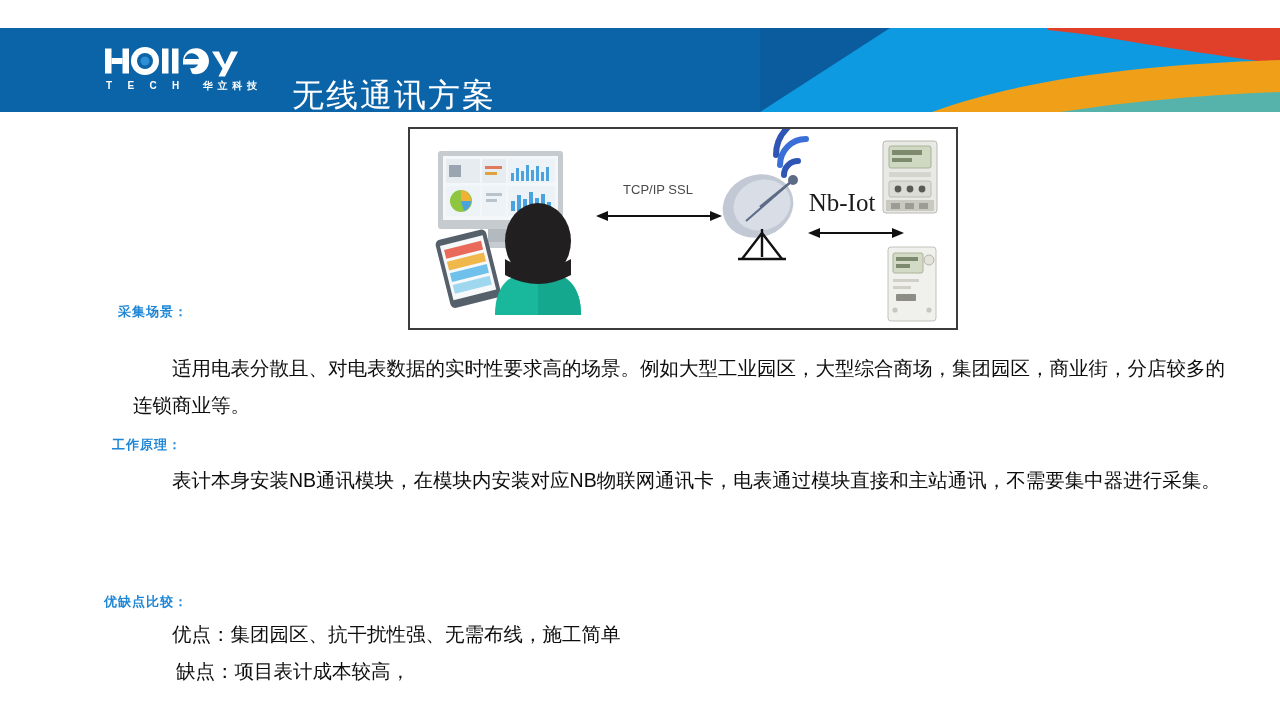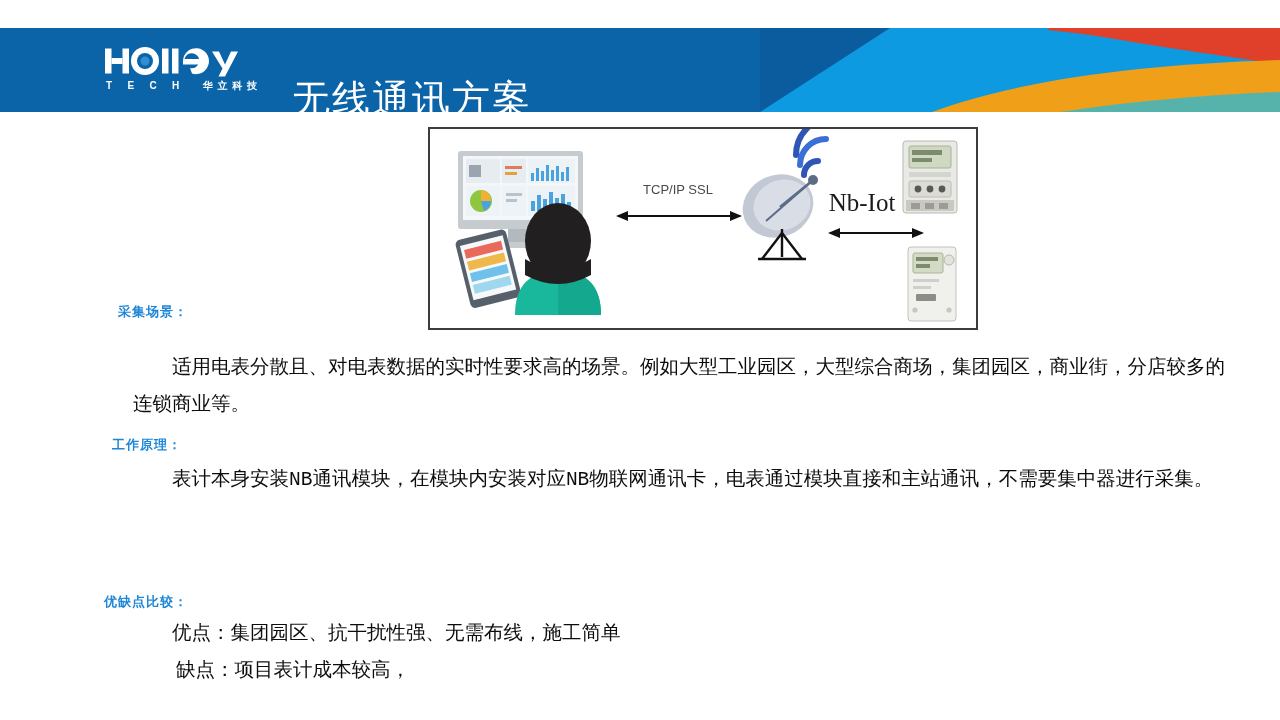--- a/index.html
+++ b/index.html
@@ -66,31 +66,31 @@
     font-size: 10px;
     font-weight: bold;
     letter-spacing: 2px;
     margin-left: 8px;
   }
   #slide-title {
     position: absolute;
     left: 292px;
     top: 46px;
     color: #ffffff;
-    font-size: 38px;
+    font-size: 32px;
     font-weight: 500;
     letter-spacing: 2px;
     white-space: nowrap;
     font-family: "DejaVu Sans", "Liberation Sans", sans-serif;
   }
 
   
   #diagram {
     position: absolute;
-    left: 428px;
+    left: 408px;
     top: 127px;
     width: 550px;
     height: 203px;
     border: 2px solid #3c3c3c;
     background: #ffffff;
     box-sizing: border-box;
   }
   #diagram-svg {
     display: block;
     width: 546px;
@@ -113,21 +113,21 @@
     font-weight: bold;
     letter-spacing: 1px;
     white-space: nowrap;
     font-family: "DejaVu Sans", "Liberation Sans", sans-serif;
   }
   .body-text {
     position: absolute;
     color: #0d0d0d;
     font-size: 19.5px;
     line-height: 37px;
-    font-family: Liberation Mono, monospace;
+    font-family: Liberation Sans, sans-serif;
     white-space: nowrap;
   }
   #scene-heading { left: 118px; top: 303px; }
   #scene-para    { left: 133px; top: 350px; width: 1100px; white-space: normal; }
   #principle-heading { left: 112px; top: 436px; }
   #principle-para    { left: 133px; top: 462px; width: 1090px; white-space: normal; }
   #compare-heading   { left: 104px; top: 555px; margin-top: 38px; }
   #compare-pro   { left: 172px; top: 616px; }
   #compare-con   { left: 176px; top: 653px; }
 </style>

